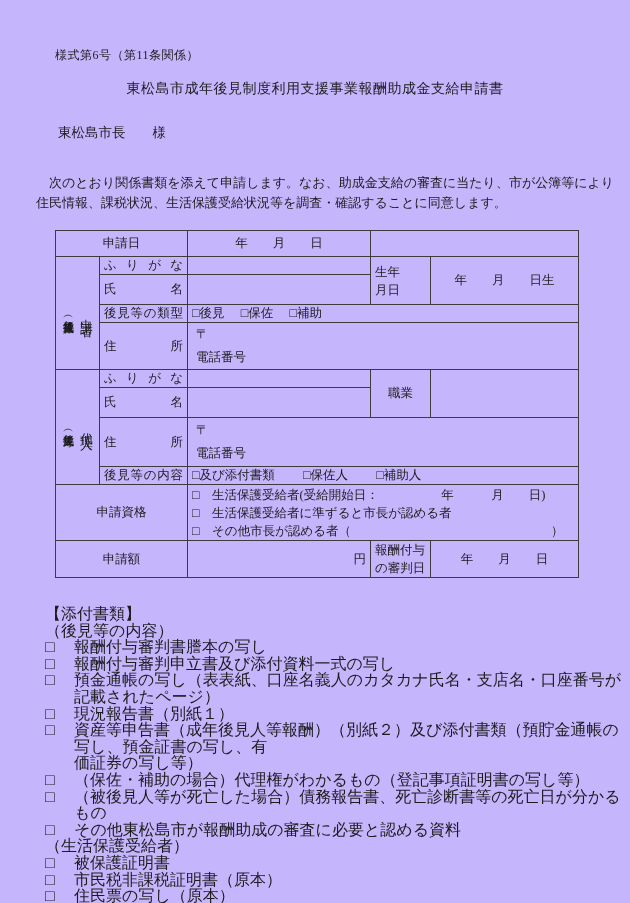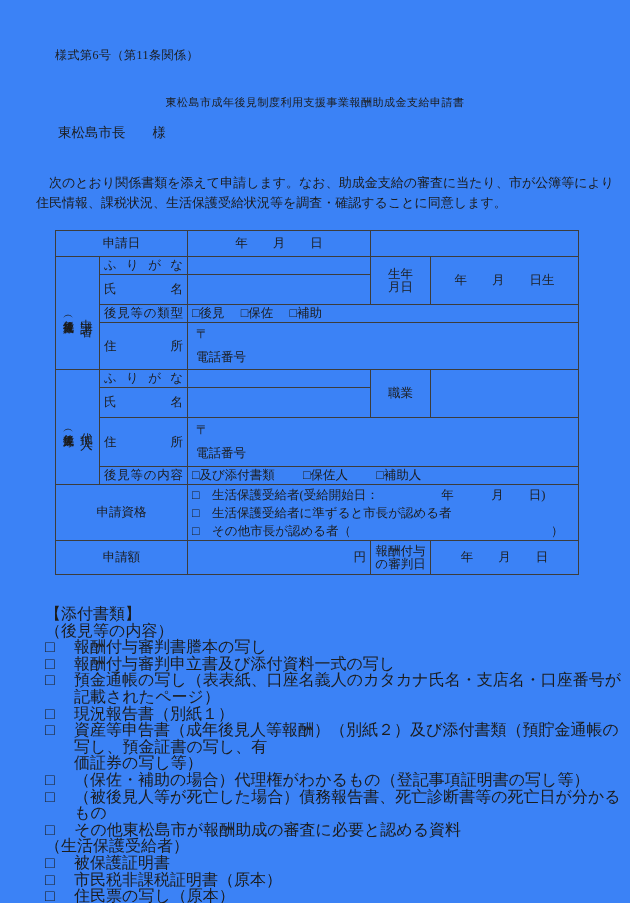--- a/index.html
+++ b/index.html
@@ -1,37 +1,37 @@
 <!DOCTYPE html>
 <html><head>
 <meta charset="utf-8">
 <style>
   html,body{margin:0;padding:0;background:#fff;}
   .sheet{
-    position:relative;width:630px;height:903px;background:#3b82f6;
+    position:relative;width:630px;height:903px;background:#c4b5fd;
     font-family:"Liberation Serif","DejaVu Serif",serif;color:#1c1c1c;
     overflow:hidden;
   }
   .form-number{position:absolute;left:55px;top:47px;font-size:12px;letter-spacing:.5px;}
-  .doc-title{position:absolute;left:0;top:95px;width:100%;text-align:center;font-size:11px;letter-spacing:.5px;}
+  .doc-title{position:absolute;left:0;top:80px;width:100%;text-align:center;font-size:14px;letter-spacing:.5px;}
   .addressee{position:absolute;left:58px;top:124px;font-size:13.5px;}
   .addressee .hon{margin-left:27px;}
   .intro{position:absolute;left:36px;top:173px;width:588px;font-size:13px;line-height:20px;white-space:pre-line;}
 
   table.app{
     position:absolute;left:55px;top:230px;width:523px;
     border-collapse:collapse;table-layout:fixed;font-size:12.5px;
   }
   table.app td{border:1px solid #3c3c3c;padding:0 4px;vertical-align:middle;overflow:hidden;}
   td.phantom{border:none;background:transparent;}
   .r1{height:26px}.r2{height:17px}.r3{height:30px}.r4{height:16px}.r5{height:47px}
   .r6{height:18px}.r7{height:30px}.r8{height:49px}.r9{height:17px}.r10{height:56px}.r11{height:34px}
   td.c-center{text-align:center;}
   td.c-label{text-align:justify;text-align-last:justify;padding:0 7px;}
-  td.pre{white-space:pre-line;text-align:center;line-height:13px;margin-top:10px;}
+  td.pre{white-space:pre-line;line-height:18px;margin-top:10px;}
   td.vcell{padding:0;}
   .vwrap{display:flex;flex-direction:row;justify-content:center;gap:2px;height:100%;}
   .vsub{writing-mode:vertical-rl;font-size:11px;align-self:center;letter-spacing:.5px;}
   .vmain{writing-mode:vertical-rl;font-size:12.5px;align-self:center;letter-spacing:3px;}
   .addr{display:flex;flex-direction:column;justify-content:space-between;height:40px;padding:2px 4px;}
   td.opts{padding-left:16px;}
   td.opts .opt{margin-right:13px;}
   td.opts.wide .opt{margin-right:25px;}
   td.qual{padding:2px 8px;line-height:18px;}
   .qline{white-space:pre;}

